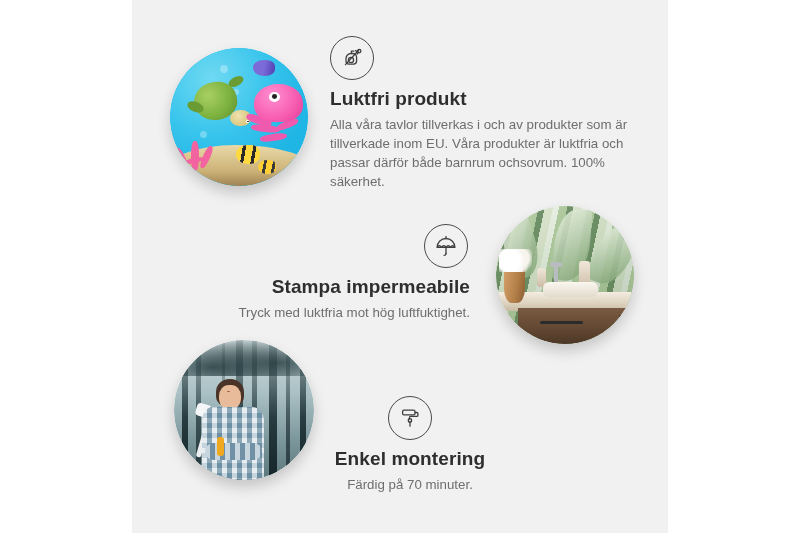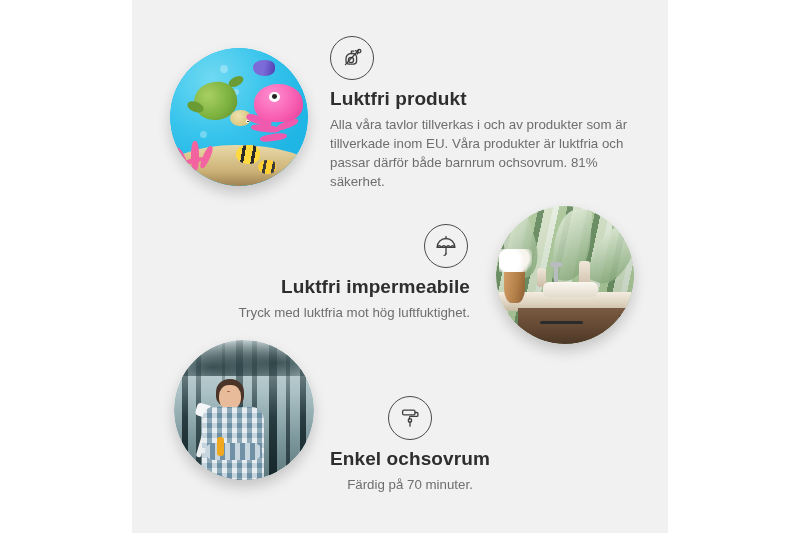--- a/index.html
+++ b/index.html
@@ -380,21 +380,21 @@
       <svg width="26" height="26" viewBox="0 0 26 26" fill="none" stroke="#3f3f3f" stroke-width="1.3" stroke-linecap="round" stroke-linejoin="round">
         <path d="M7 13.5a5 5 0 0 1 5-5h1.6a4 4 0 0 1 4 4v3.6a3 3 0 0 1-3 3H10a3 3 0 0 1-3-3z"></path>
         <path d="M12.4 8.5V6.2h2.4"></path>
         <path d="M16.4 5.6l3 1.4-1.3 2.2"></path>
         <circle cx="20.2" cy="6.1" r="1.7"></circle>
         <circle cx="12" cy="15" r="2.6"></circle>
         <line x1="6.4" y1="19.6" x2="19.6" y2="5.2"></line>
       </svg>
     </div>
     <div class="feature-title">Luktfri produkt</div>
-    <p class="feature-desc">Alla våra tavlor tillverkas i och av produkter som är tillverkade inom EU. Våra produkter är luktfria och passar därför både barnrum ochsovrum. 81% säkerhet.</p>
+    <p class="feature-desc">Alla våra tavlor tillverkas i och av produkter som är tillverkade inom EU. Våra produkter är luktfria och passar därför både barnrum ochsovrum. 100% säkerhet.</p>
   </div>
 
   <div class="photo photo-bath">
     <div class="inner">
       <div class="bath-wall"></div>
       <div class="bath-leaf bl2"></div>
       <div class="bath-leaf bl1"></div>
       <div class="bath-leaf bl3"></div>
       <div class="bath-bottle bb1"></div>
       <div class="bath-bottle bb2"></div>
@@ -413,21 +413,21 @@
   <div class="feature feature-water">
     <div class="icon-badge">
       <svg width="26" height="26" viewBox="0 0 26 26" fill="none" stroke="#3f3f3f" stroke-width="1.3" stroke-linecap="round" stroke-linejoin="round">
         <path d="M4.2 14.3a8.8 8.8 0 0 1 17.6 0z"></path>
         <path d="M4.2 14.3c1.5-2.1 3-2.1 4.4 0 1.5-2.1 3-2.1 4.4 0 1.5-2.1 3-2.1 4.4 0 1.5-2.1 3-2.1 4.4 0"></path>
         <line x1="13" y1="14.3" x2="13" y2="20.4"></line>
         <path d="M13 20.4a1.9 1.9 0 0 1-1.9 1.9"></path>
         <line x1="13" y1="5.5" x2="13" y2="3.6"></line>
       </svg>
     </div>
-    <div class="feature-title">Luktfri impermeabile</div>
+    <div class="feature-title">Stampa impermeabile</div>
     <p class="feature-desc">Tryck med luktfria mot hög luftfuktighet.</p>
   </div>
 
   <div class="photo photo-forest">
     <div class="inner">
       <div class="forest-bg"></div>
       <div class="tree tr1"></div>
       <div class="tree tr2"></div>
       <div class="tree tr8"></div>
       <div class="tree tr3"></div>
@@ -452,17 +452,17 @@
 
   <div class="feature feature-mount">
     <div class="icon-badge">
       <svg width="26" height="26" viewBox="0 0 26 26" fill="none" stroke="#3f3f3f" stroke-width="1.3" stroke-linecap="round" stroke-linejoin="round">
         <rect x="5.6" y="5.2" width="12.4" height="4.6" rx="1.4"></rect>
         <path d="M18 7.5h1.9a1 1 0 0 1 1 1v1.9a1 1 0 0 1-1 1h-6.4a1 1 0 0 0-1 1v1.5"></path>
         <rect x="11.4" y="13.9" width="3.1" height="3.1" rx=".7"></rect>
         <line x1="13" y1="17" x2="13" y2="21.2"></line>
       </svg>
     </div>
-    <div class="feature-title">Enkel ochsovrum</div>
+    <div class="feature-title">Enkel montering</div>
     <p class="feature-desc">Färdig på 70 minuter.</p>
   </div>
 
 </div>
 
 </body></html>

